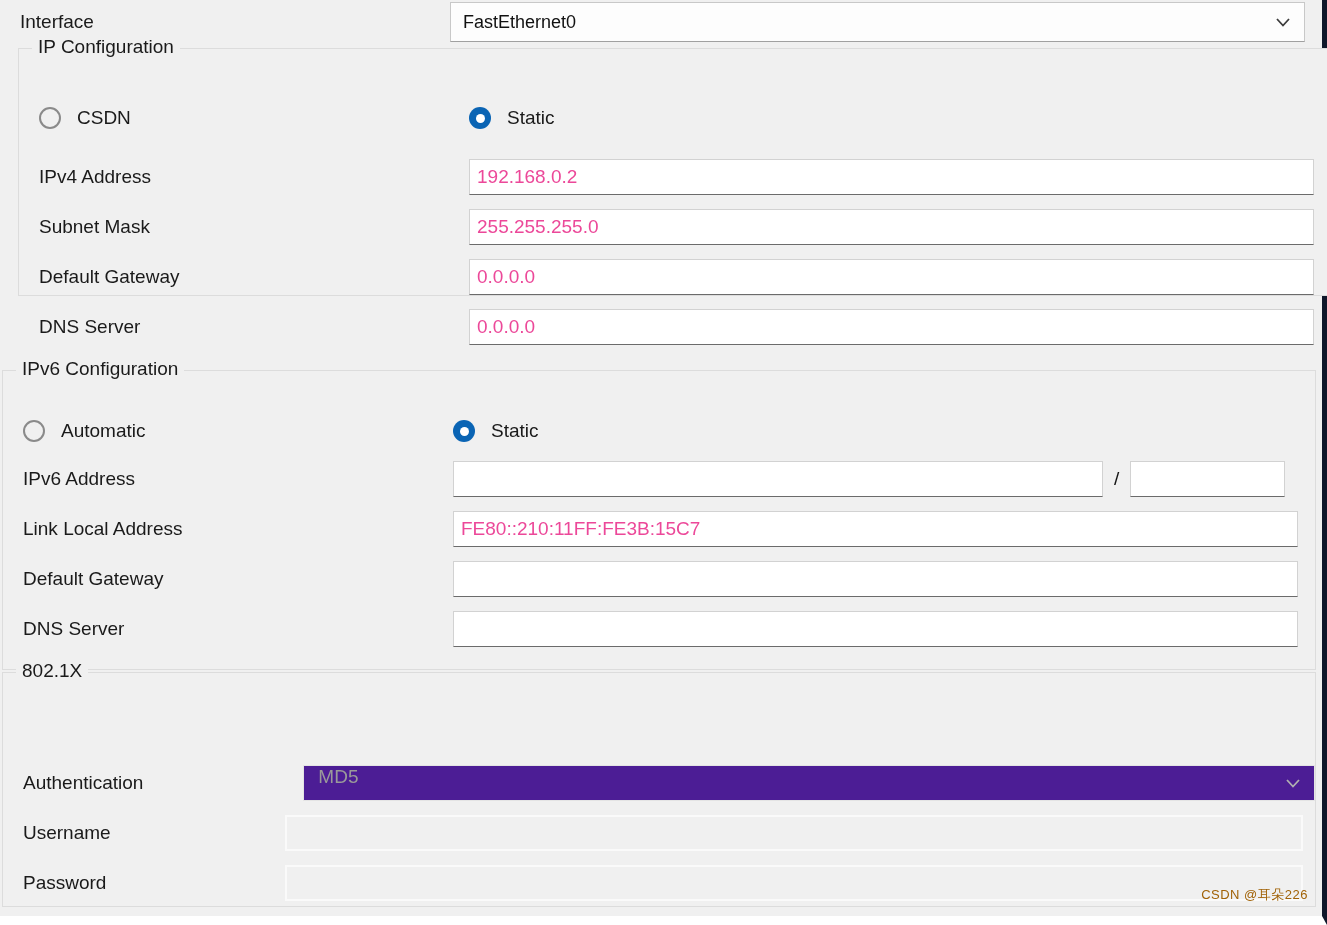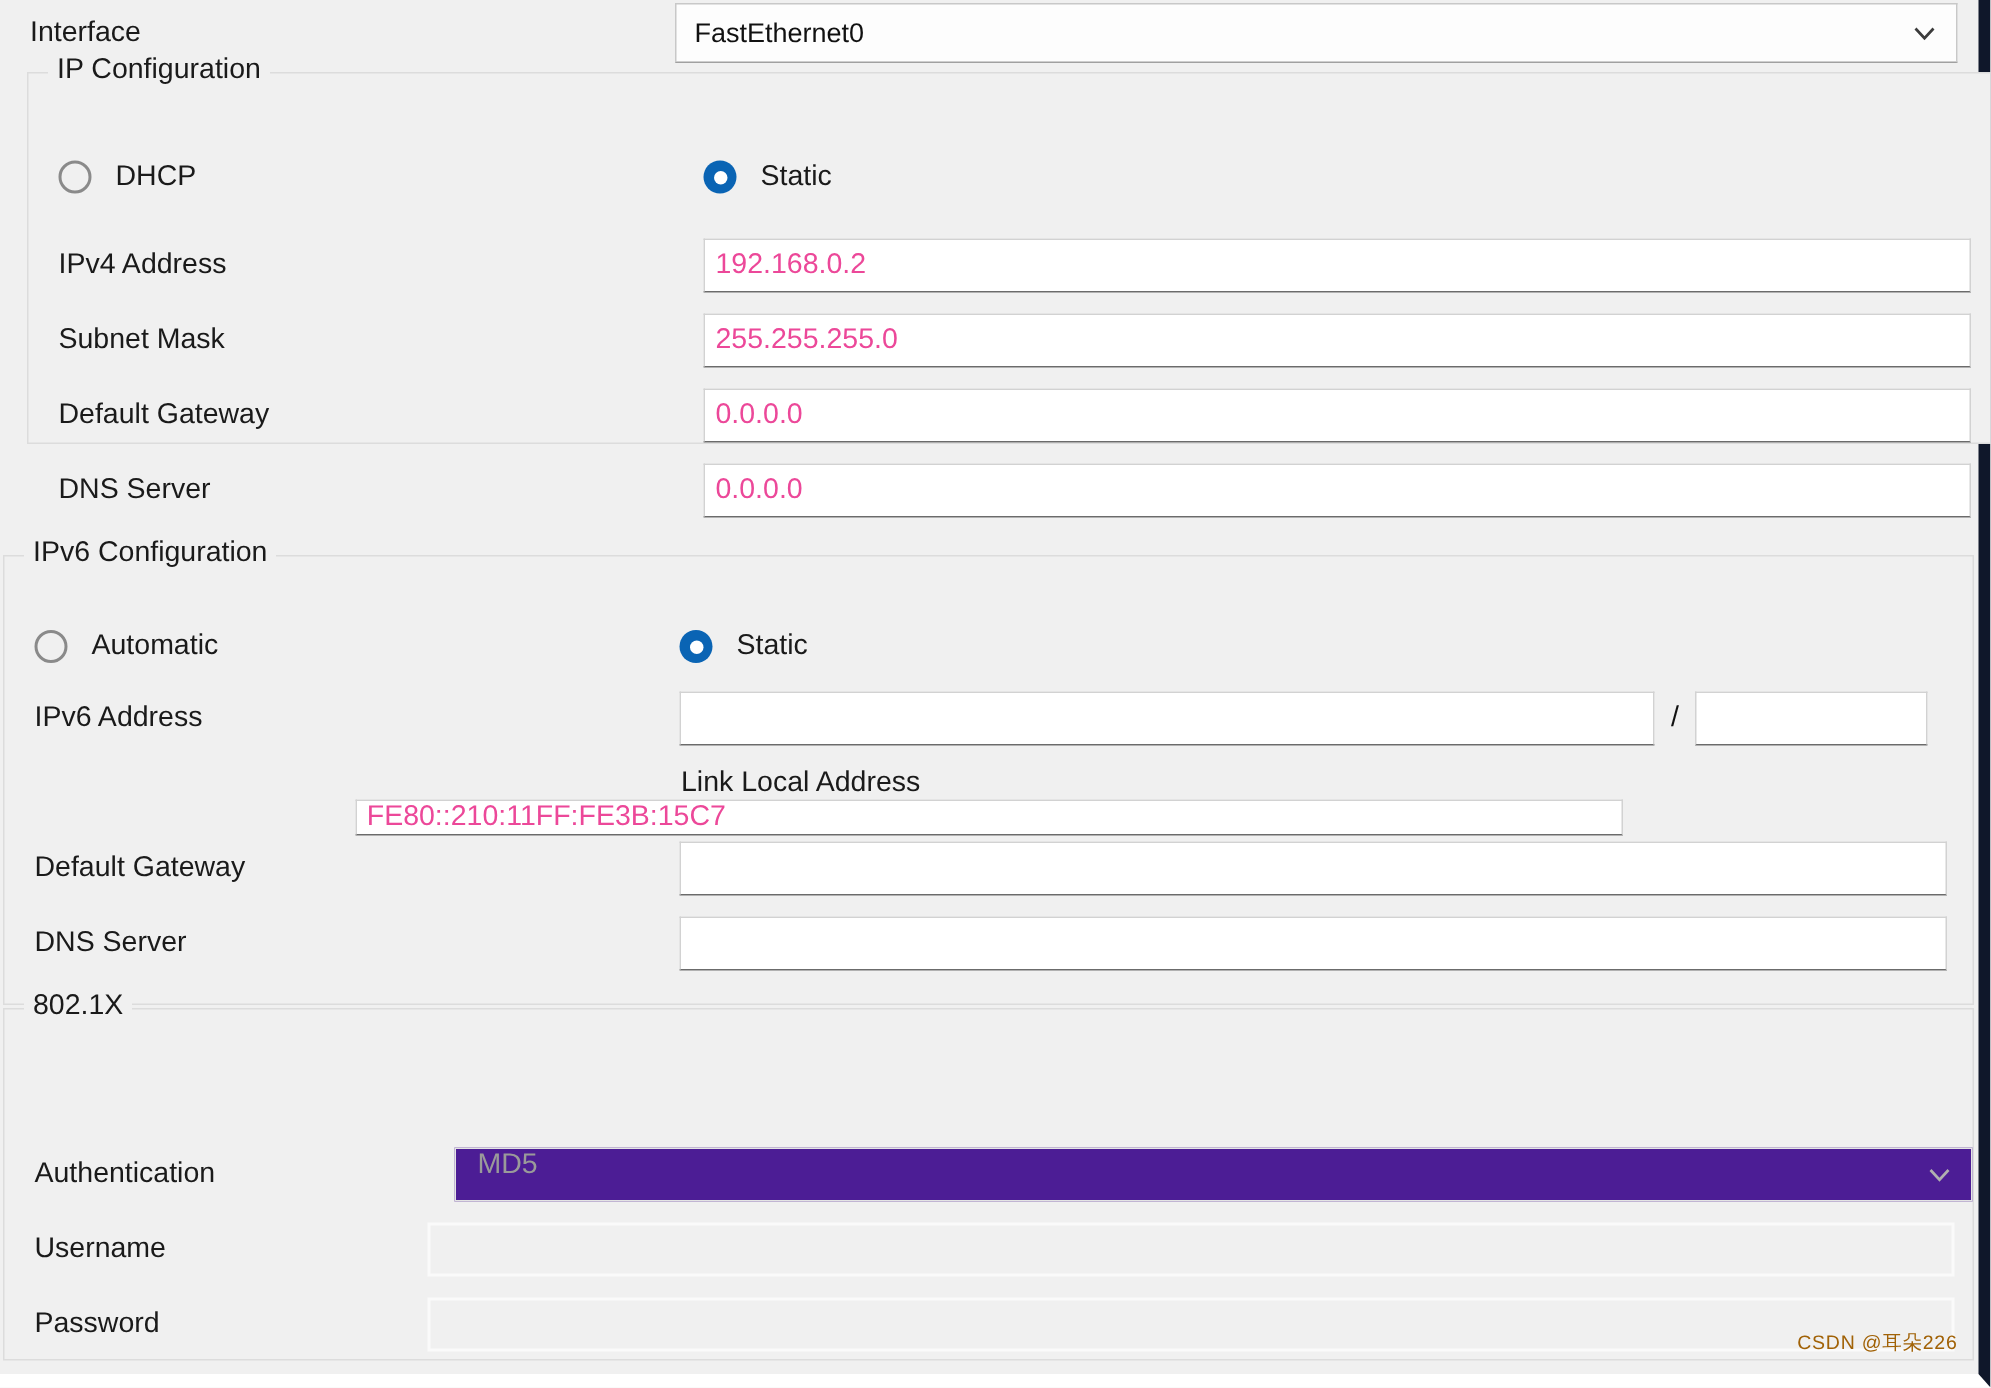--- a/index.html
+++ b/index.html
@@ -7,21 +7,21 @@
     margin: 0; padding: 0;
     width: 1327px; height: 925px;
     background: #ffffff;
     font-family: "Liberation Sans", sans-serif;
     overflow: hidden;
   }
   .page {
     position: relative;
     width: 1327px; height: 925px;
     background: #f0f0f0;
-    border-right: 8px solid #0f172a;
+    border-right: 5px solid #0f172a;
     border-bottom: 9px solid #ffffff;
   }
 
   
   .iface-row {
     position: absolute;
     left: 0; top: 0;
     width: 1316px; height: 44px;
     display: flex;
     align-items: center;
@@ -209,21 +209,21 @@
           </svg>
       </span>
     </div>
   </div>
 
   <div class="group" id="grp-ip">
     <div class="group-title">IP Configuration</div>
 
     <div class="radio-row" style="left:20px; top:54px;">
       <span class="radio"></span>
-      <span class="radio-lbl">DHCP</span>
+      <span class="radio-lbl">CSDN</span>
     </div>
     <div class="radio-row" style="left:450px; top:54px;">
       <span class="radio on"></span>
       <span class="radio-lbl">Static</span>
     </div>
 
     <div class="row" style="top:110px;">
       <span class="lbl">IPv4 Address</span>
       <span class="field wide">192.168.0.2</span>
     </div>
@@ -252,21 +252,21 @@
       <span class="radio on"></span>
       <span class="radio-lbl">Static</span>
     </div>
 
     <div class="row" style="top:90px;">
       <span class="lbl">IPv6 Address</span>
       <span class="field" style="width:650px;"></span>
       <span class="slash">/</span>
       <span class="field" style="width:155px;"></span>
     </div>
-    <div class="row" style="top:140px;flex-direction:column;">
+    <div class="row" style="top:140px;">
       <span class="lbl">Link Local Address</span>
       <span class="field wide">FE80::210:11FF:FE3B:15C7</span>
     </div>
     <div class="row" style="top:190px;">
       <span class="lbl">Default Gateway</span>
       <span class="field wide"></span>
     </div>
     <div class="row" style="top:240px;">
       <span class="lbl">DNS Server</span>
       <span class="field wide"></span>

